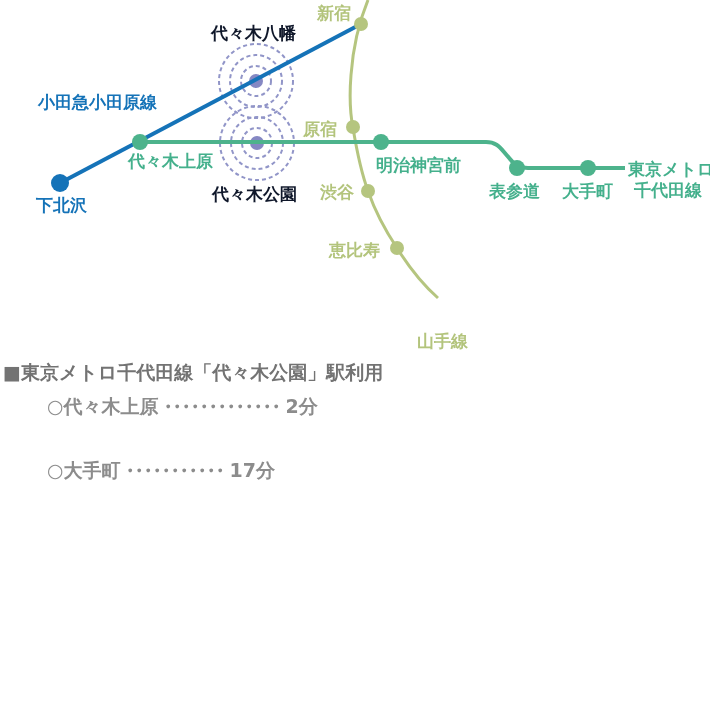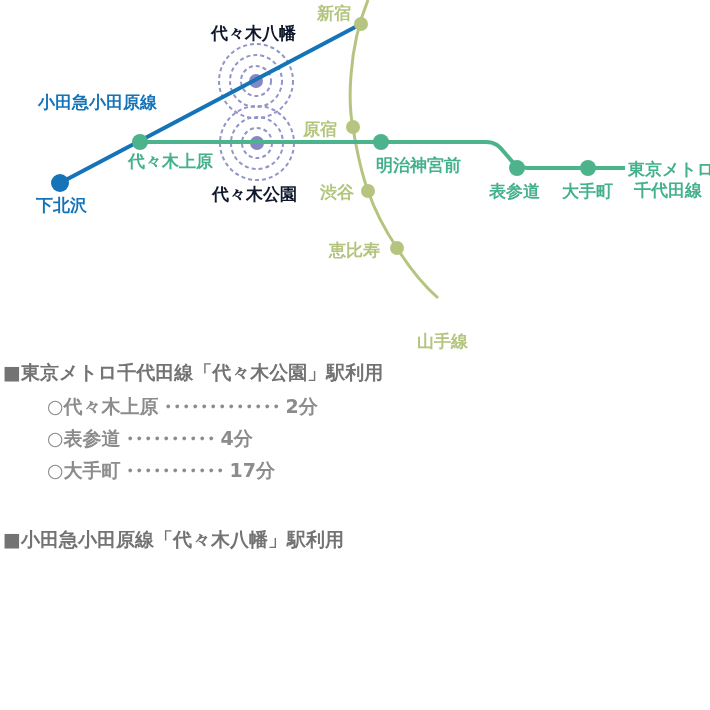--- a/index.html
+++ b/index.html
@@ -74,24 +74,20 @@
     <div class="lbl c-green" style="left:634px;top:181px;">千代田線</div>
   </div>
 
   <div class="info">
 
     <div class="info-title" style="top:360px;">■東京メトロ千代田線「代々木公園」駅利用</div>
 
     <div class="info-row" style="top:394px;">
       <span>○</span><span>代々木上原</span><span class="leader">・・・・・・・・・・・・・</span><span>2分</span>
     </div>
-    <div class="info-row" style="top:426px;">
-      <span>○</span><span>表参道</span><span class="leader">・・・・・・・・・・</span><span>4分</span>
-    </div>
     <div class="info-row" style="top:458px;">
       <span>○</span><span>大手町</span><span class="leader">・・・・・・・・・・・</span><span>17分</span>
     </div>
 
-    <div class="info-title" style="top:527px;">■小田急小田原線「代々木八幡」駅利用</div>
 
 
   </div>
 </div>
 
 </body></html>

